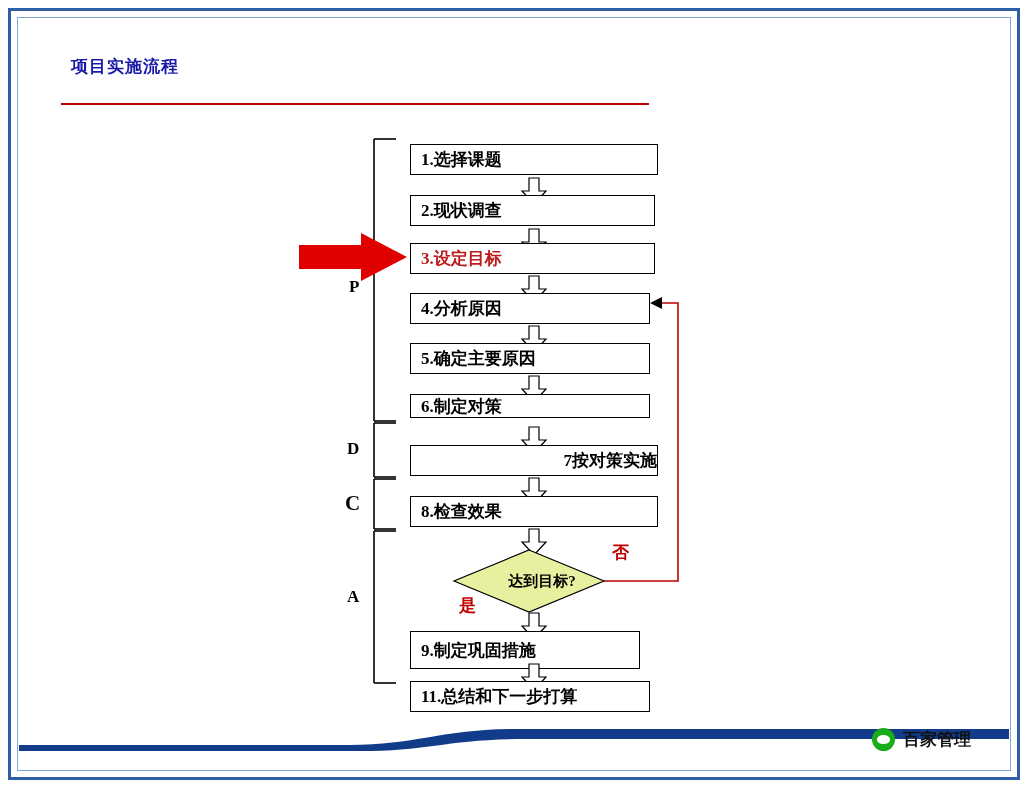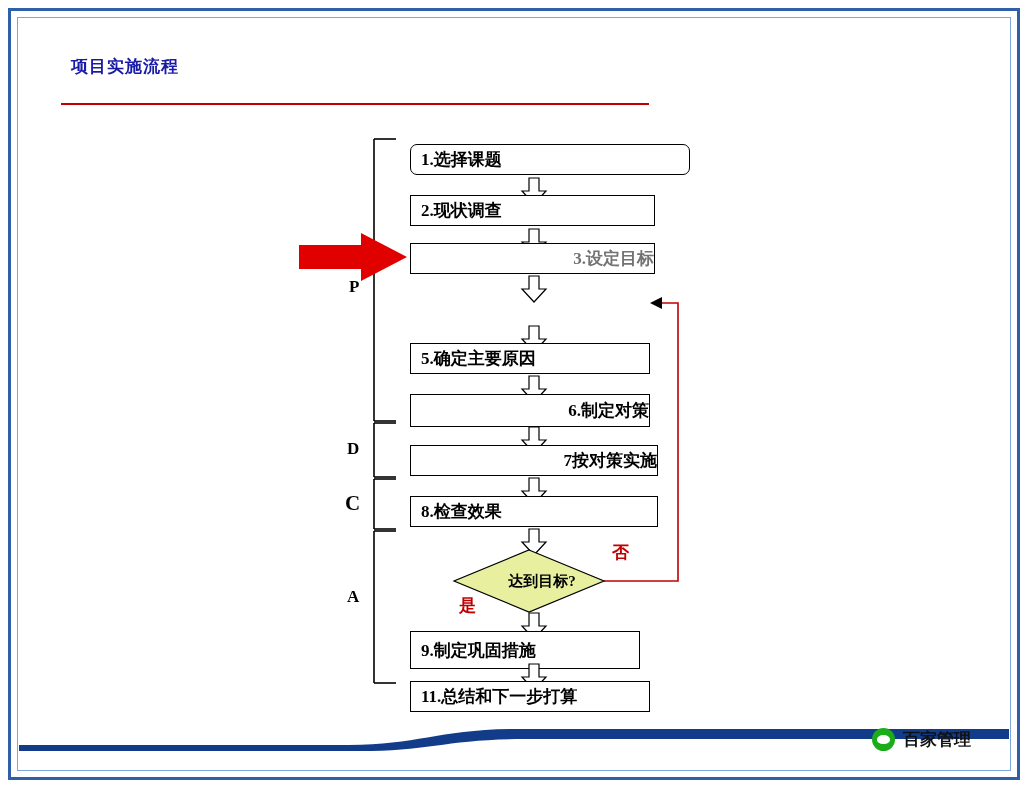--- a/index.html
+++ b/index.html
@@ -67,21 +67,21 @@
     background: #ffffff;
     box-sizing: border-box;
     font-size: 17px;
     font-weight: bold;
     color: #000000;
     display: flex;
     align-items: center;
     padding-left: 10px;
     font-family: "Liberation Serif", "Liberation Sans", serif;
   }
-  .box.red { color: #737373; justify-content: flex-end; }
+  .box.red { color: #b91c1c; }
 
   
   .downarrow {
     position: absolute;
     width: 26px;
     height: 26px;
   }
   .downarrow svg { display: block; }
 
   .diamond {
@@ -191,21 +191,21 @@
       <svg width="108" height="48" viewBox="0 0 108 48">
         <polygon points="0,12 62,12 62,0 108,24 62,48 62,36 0,36" fill="#e00000"></polygon>
       </svg>
     </div>
 
     <div class="phase-label" style="left:338px; top:266px; font-size:17px;">P</div>
     <div class="phase-label" style="left:336px; top:428px; font-size:17px;">D</div>
     <div class="phase-label" style="left:334px; top:480px; font-size:21px;">C</div>
     <div class="phase-label" style="left:336px; top:576px; font-size:17px;">A</div>
 
-    <div class="box" style="left:399px; top:133px; width:280px; height:31px;border-radius:7px;">
+    <div class="box" style="left:399px; top:133px; width:248px; height:31px;">
       <span>1.选择课题</span>
     </div>
     <div class="downarrow" style="left:510px; top:167px;">
       <svg width="26" height="26" viewBox="0 0 26 26">
           <polygon points="8,0 18,0 18,13 25,13 13,26 1,13 8,13" fill="#ffffff" stroke="#000000" stroke-width="1.2"></polygon>
         </svg>
     </div>
 
     <div class="box" style="left:399px; top:184px; width:245px; height:31px;">
       <span>2.现状调查</span>
@@ -218,36 +218,39 @@
 
     <div class="box red" style="left:399px; top:232px; width:245px; height:31px;">
       <span>3.设定目标</span>
     </div>
     <div class="downarrow" style="left:510px; top:265px;">
       <svg width="26" height="26" viewBox="0 0 26 26">
           <polygon points="8,0 18,0 18,13 25,13 13,26 1,13 8,13" fill="#ffffff" stroke="#000000" stroke-width="1.2"></polygon>
         </svg>
     </div>
 
+    <div class="box" style="left:399px; top:282px; width:240px; height:31px;">
+      <span>4.分析原因</span>
+    </div>
     <div class="downarrow" style="left:510px; top:315px;">
       <svg width="26" height="26" viewBox="0 0 26 26">
           <polygon points="8,0 18,0 18,13 25,13 13,26 1,13 8,13" fill="#ffffff" stroke="#000000" stroke-width="1.2"></polygon>
         </svg>
     </div>
 
     <div class="box" style="left:399px; top:332px; width:240px; height:31px;">
       <span>5.确定主要原因</span>
     </div>
     <div class="downarrow" style="left:510px; top:365px;">
       <svg width="26" height="26" viewBox="0 0 26 26">
           <polygon points="8,0 18,0 18,13 25,13 13,26 1,13 8,13" fill="#ffffff" stroke="#000000" stroke-width="1.2"></polygon>
         </svg>
     </div>
 
-    <div class="box" style="left:399px; top:383px; width:240px; height:33px;justify-content:flex-end;">
+    <div class="box" style="left:399px; top:383px; width:240px; height:24px;">
       <span>6.制定对策</span>
     </div>
     <div class="downarrow" style="left:510px; top:416px;">
       <svg width="26" height="26" viewBox="0 0 26 26">
           <polygon points="8,0 18,0 18,13 25,13 13,26 1,13 8,13" fill="#ffffff" stroke="#000000" stroke-width="1.2"></polygon>
         </svg>
     </div>
 
     <div class="box" style="left:399px; top:434px; width:248px; height:31px;justify-content:flex-end;">
       <span>7按对策实施</span>

